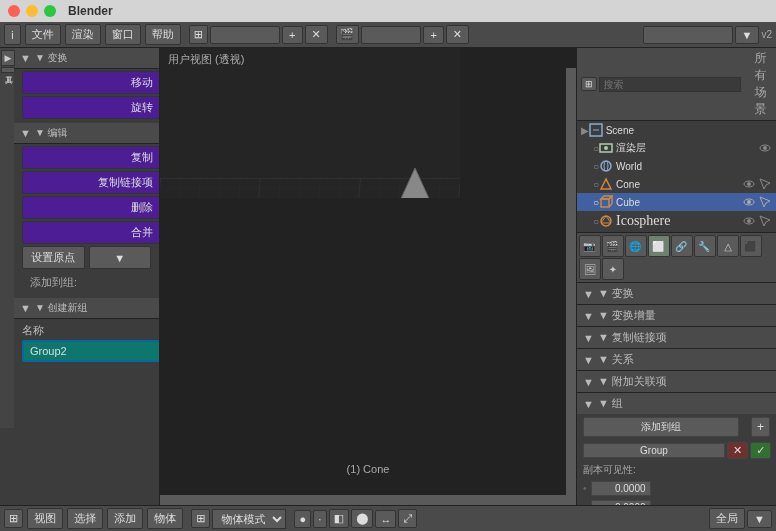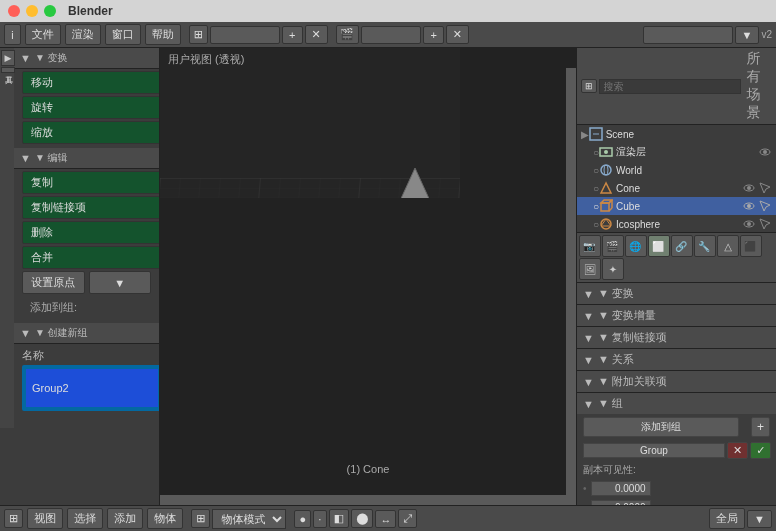--- a/index.html
+++ b/index.html
@@ -82,28 +82,28 @@
       background: #4a4a4a;
       padding: 3px 6px;
       font-size: 11px;
       color: #bbb;
       display: flex;
       align-items: center;
       gap: 4px;
       border-bottom: 1px solid #222;
     }
     .panel-item-btn {
-      background: #14532d;
+      background: #4c1d95;
       border: 1px solid #333;
       color: #ddd;
       padding: 3px 8px;
       font-size: 11px;
       width: 140px;
       margin: 2px 8px;
-      text-align: left;
+      text-align: right;
       cursor: pointer;
       border-radius: 2px;
       display: block;
     }
     .panel-item-btn-row {
       display: flex;
       gap: 4px;
       margin: 2px 8px;
     }
     .panel-item-btn-half {
@@ -133,24 +133,24 @@
     .create-group-section {
       padding: 4px 8px;
     }
     .create-group-label {
       font-size: 11px;
       color: #bbb;
       margin-bottom: 2px;
     }
     .create-group-input {
       width: 140px;
-      background: #1d4ed8;
-      border: 4px solid #0369a1;
-      color: #ddd;
-      padding: 13px 6px;
+      background: #0f766e;
+      border: 2px solid #0369a1;
+      color: #ddd;
+      padding: 3px 6px;
       font-size: 11px;
       border-radius: 2px;
     }
 
     
     #viewport {
       flex: 1;
       position: relative;
       background: #222;
       overflow: hidden;
@@ -429,21 +429,20 @@
       <div class="edge-btn" style="writing-mode:vertical-rl;font-size:8px;padding:2px 1px;">工具</div>
     </div>
     <div style="margin-left:14px;">
 
       <div class="panel-section-header">
         <span>▼</span>
         <span style="font-size:10px;">▼ 变换</span>
       </div>
       <button class="panel-item-btn">移动</button>
       <button class="panel-item-btn">旋转</button>
-      <button class="panel-item-btn">缩放</button>
 
       <div class="panel-section-header" style="margin-top:4px;">
         <span>▼</span>
         <span style="font-size:10px;">▼ 编辑</span>
       </div>
       <button class="panel-item-btn">复制</button>
       <button class="panel-item-btn">复制链接项</button>
       <button class="panel-item-btn">删除</button>
       <button class="panel-item-btn">合并</button>
       <div class="panel-item-btn-row">
@@ -552,21 +551,21 @@
 
     <div id="viewport-bottom-label">(1) Cone</div>
   </div>
 
   <div id="right-panel">
 
     <div id="outliner">
       <div id="outliner-header">
         <button class="toolbar-btn" style="padding:1px 3px;font-size:9px;">⊞</button>
         <input class="outliner-search" placeholder="搜索" style="">
-        <span style="color:#aaa;font-size:14px;margin-left:4px;">所有场景</span>
+        <span style="color:#aaa;font-size:12px;margin-left:12px;">所有场景</span>
       </div>
 
       <div class="outliner-item">
         <span style="color:#888;font-size:10px;">▶</span>
         <svg class="outliner-icon" viewBox="0 0 14 14">
           <rect x="1" y="1" width="12" height="12" fill="none" stroke="#88aacc" stroke-width="1.5"></rect>
           <line x1="4" y1="7" x2="10" y2="7" stroke="#88aacc" stroke-width="1"></line>
         </svg>
         <span style="font-size:10px;">Scene</span>
       </div>
@@ -626,21 +625,21 @@
           <path d="M2 2 L6 12 L8 8 L12 6 Z" fill="none" stroke="#aaa" stroke-width="1"></path>
         </svg>
       </div>
       <div class="outliner-item">
         <span class="outliner-indent"></span>
         <span style="color:#888;font-size:10px;">○</span>
         <svg class="outliner-icon" viewBox="0 0 14 14">
           <circle cx="7" cy="7" r="5" fill="none" stroke="#cc8844" stroke-width="1.5"></circle>
           <polygon points="7,2 2,9 12,9" fill="none" stroke="#cc8844" stroke-width="1"></polygon>
         </svg>
-        <span style="font-size:10px;">Icosphere</span>
+        <span style="font-size:14px;font-family:Liberation Serif, serif;">Icosphere</span>
         <svg class="outliner-eye" viewBox="0 0 14 14">
           <ellipse cx="7" cy="7" rx="5" ry="3" fill="none" stroke="#888" stroke-width="1"></ellipse>
           <circle cx="7" cy="7" r="2" fill="#888"></circle>
         </svg>
         <svg class="outliner-cursor" viewBox="0 0 14 14">
           <path d="M2 2 L6 12 L8 8 L12 6 Z" fill="none" stroke="#888" stroke-width="1"></path>
         </svg>
       </div>
     </div>
 

